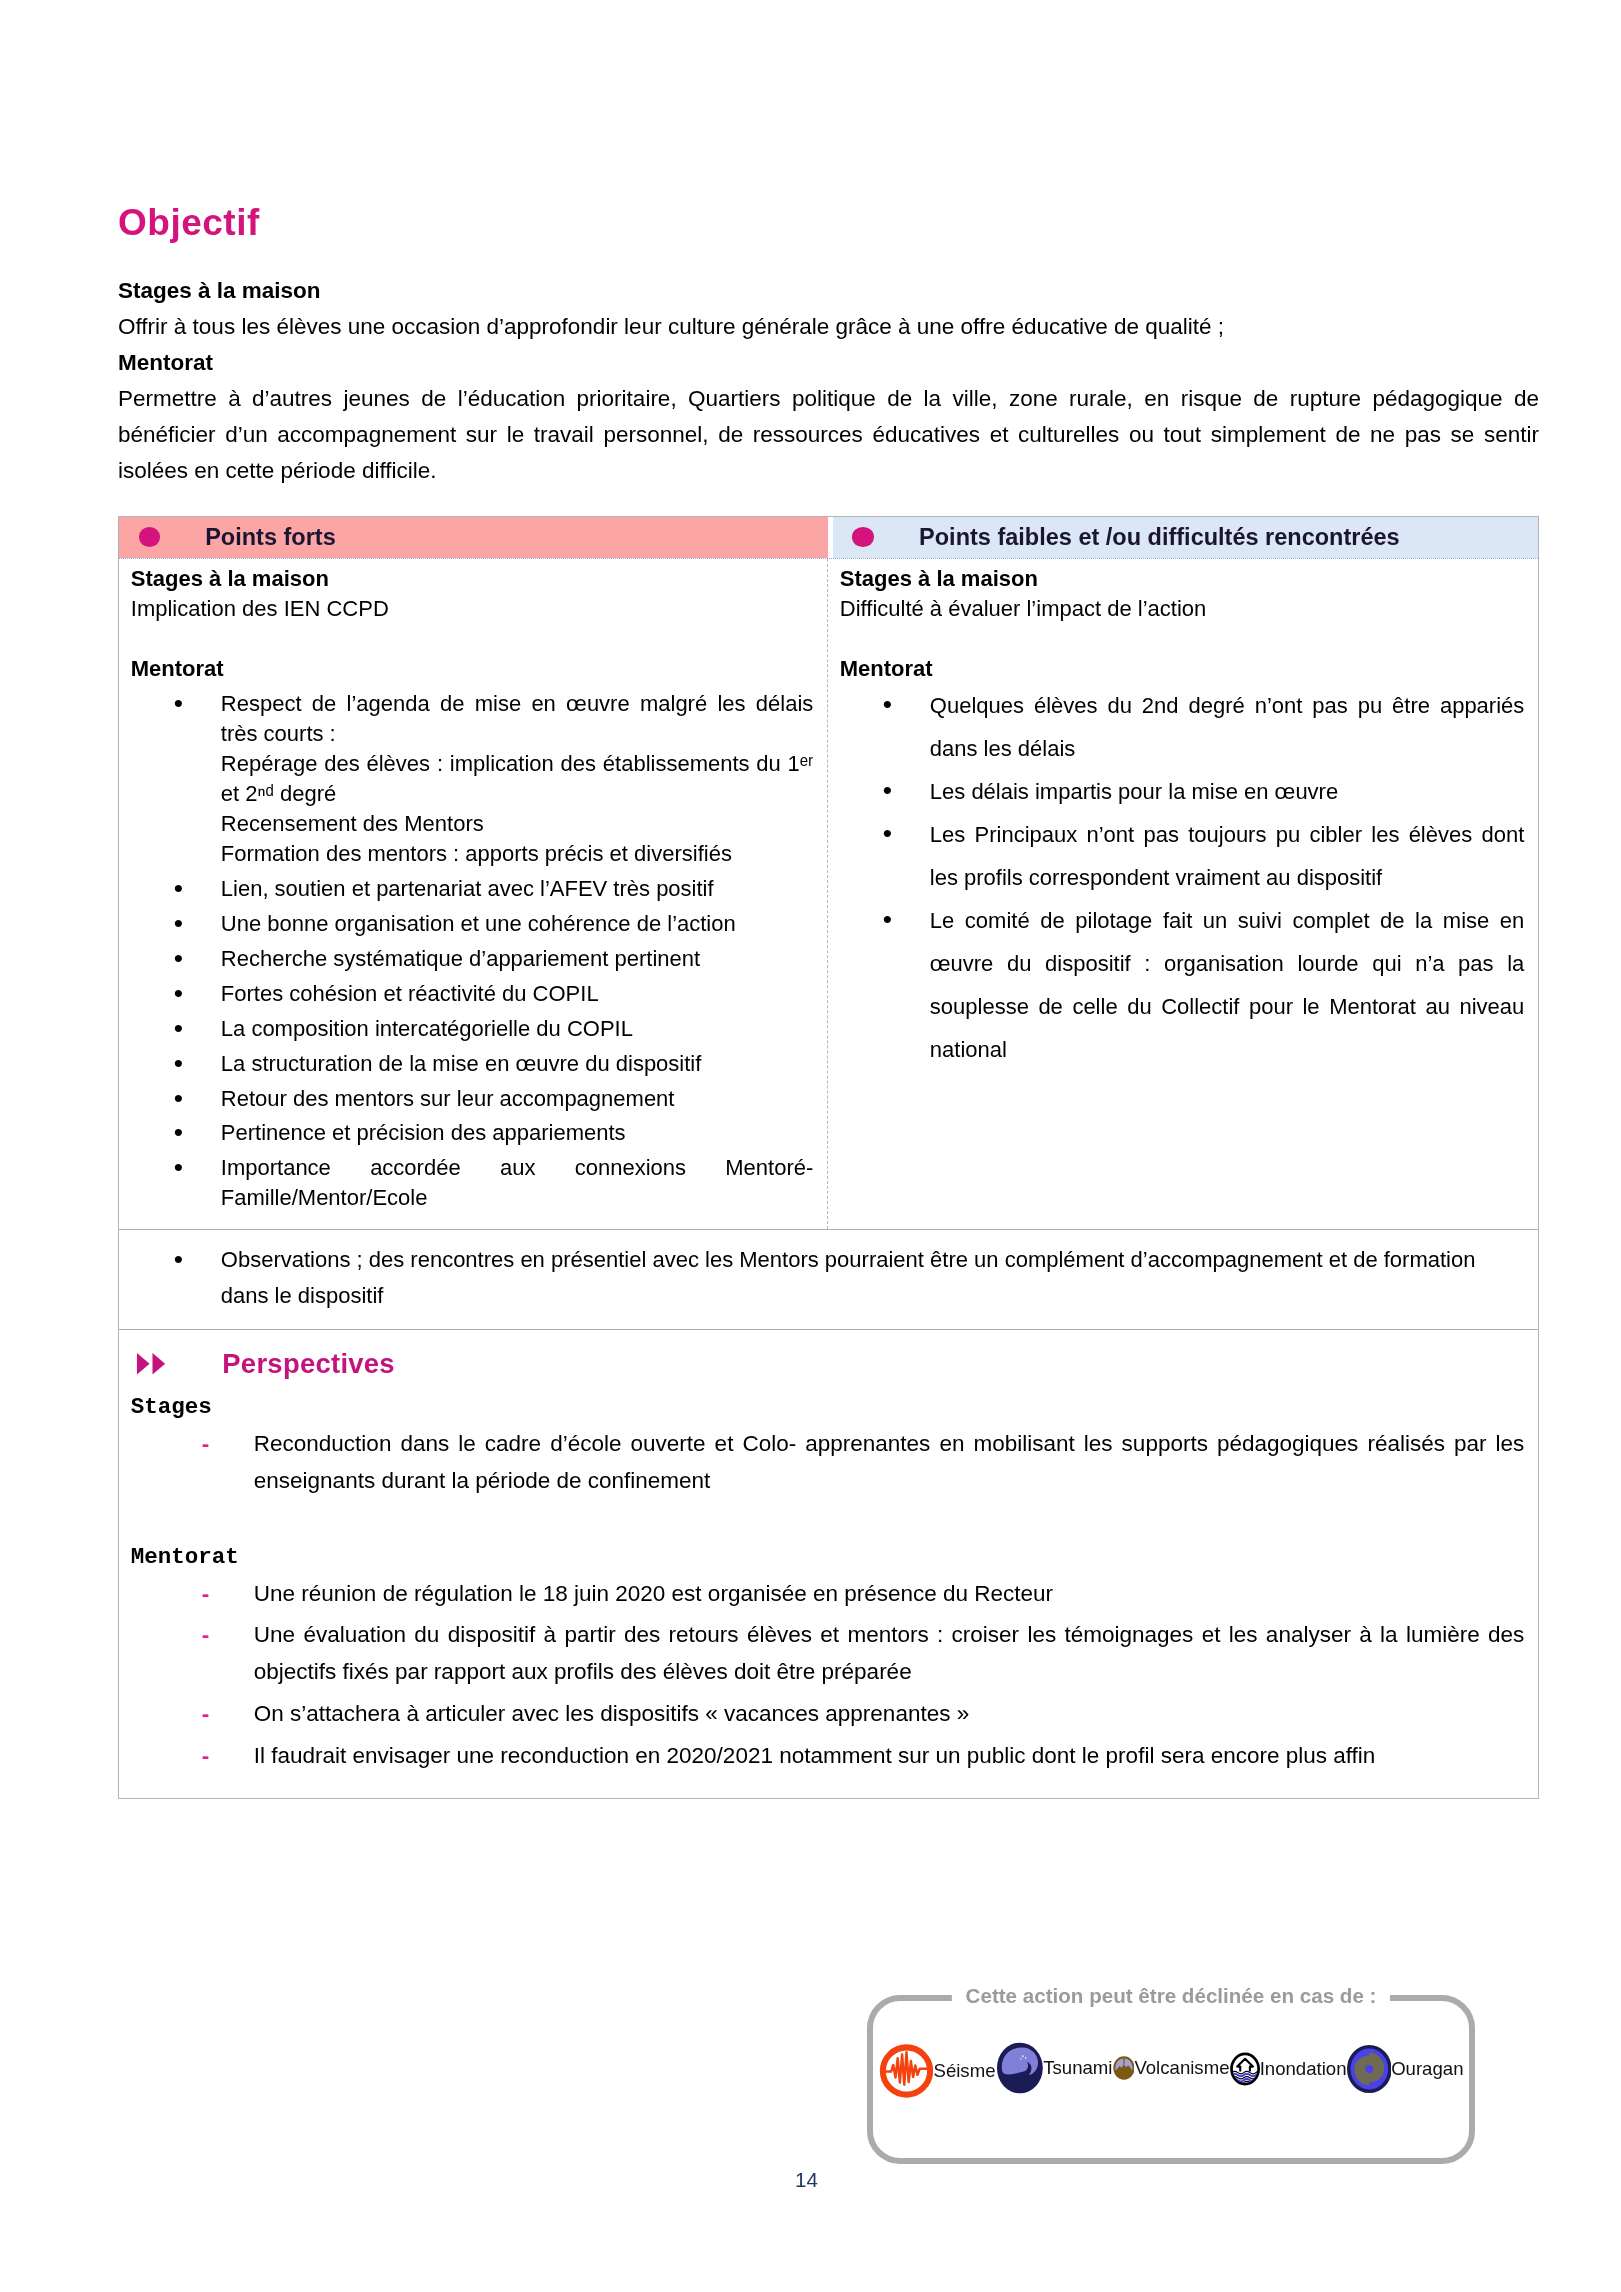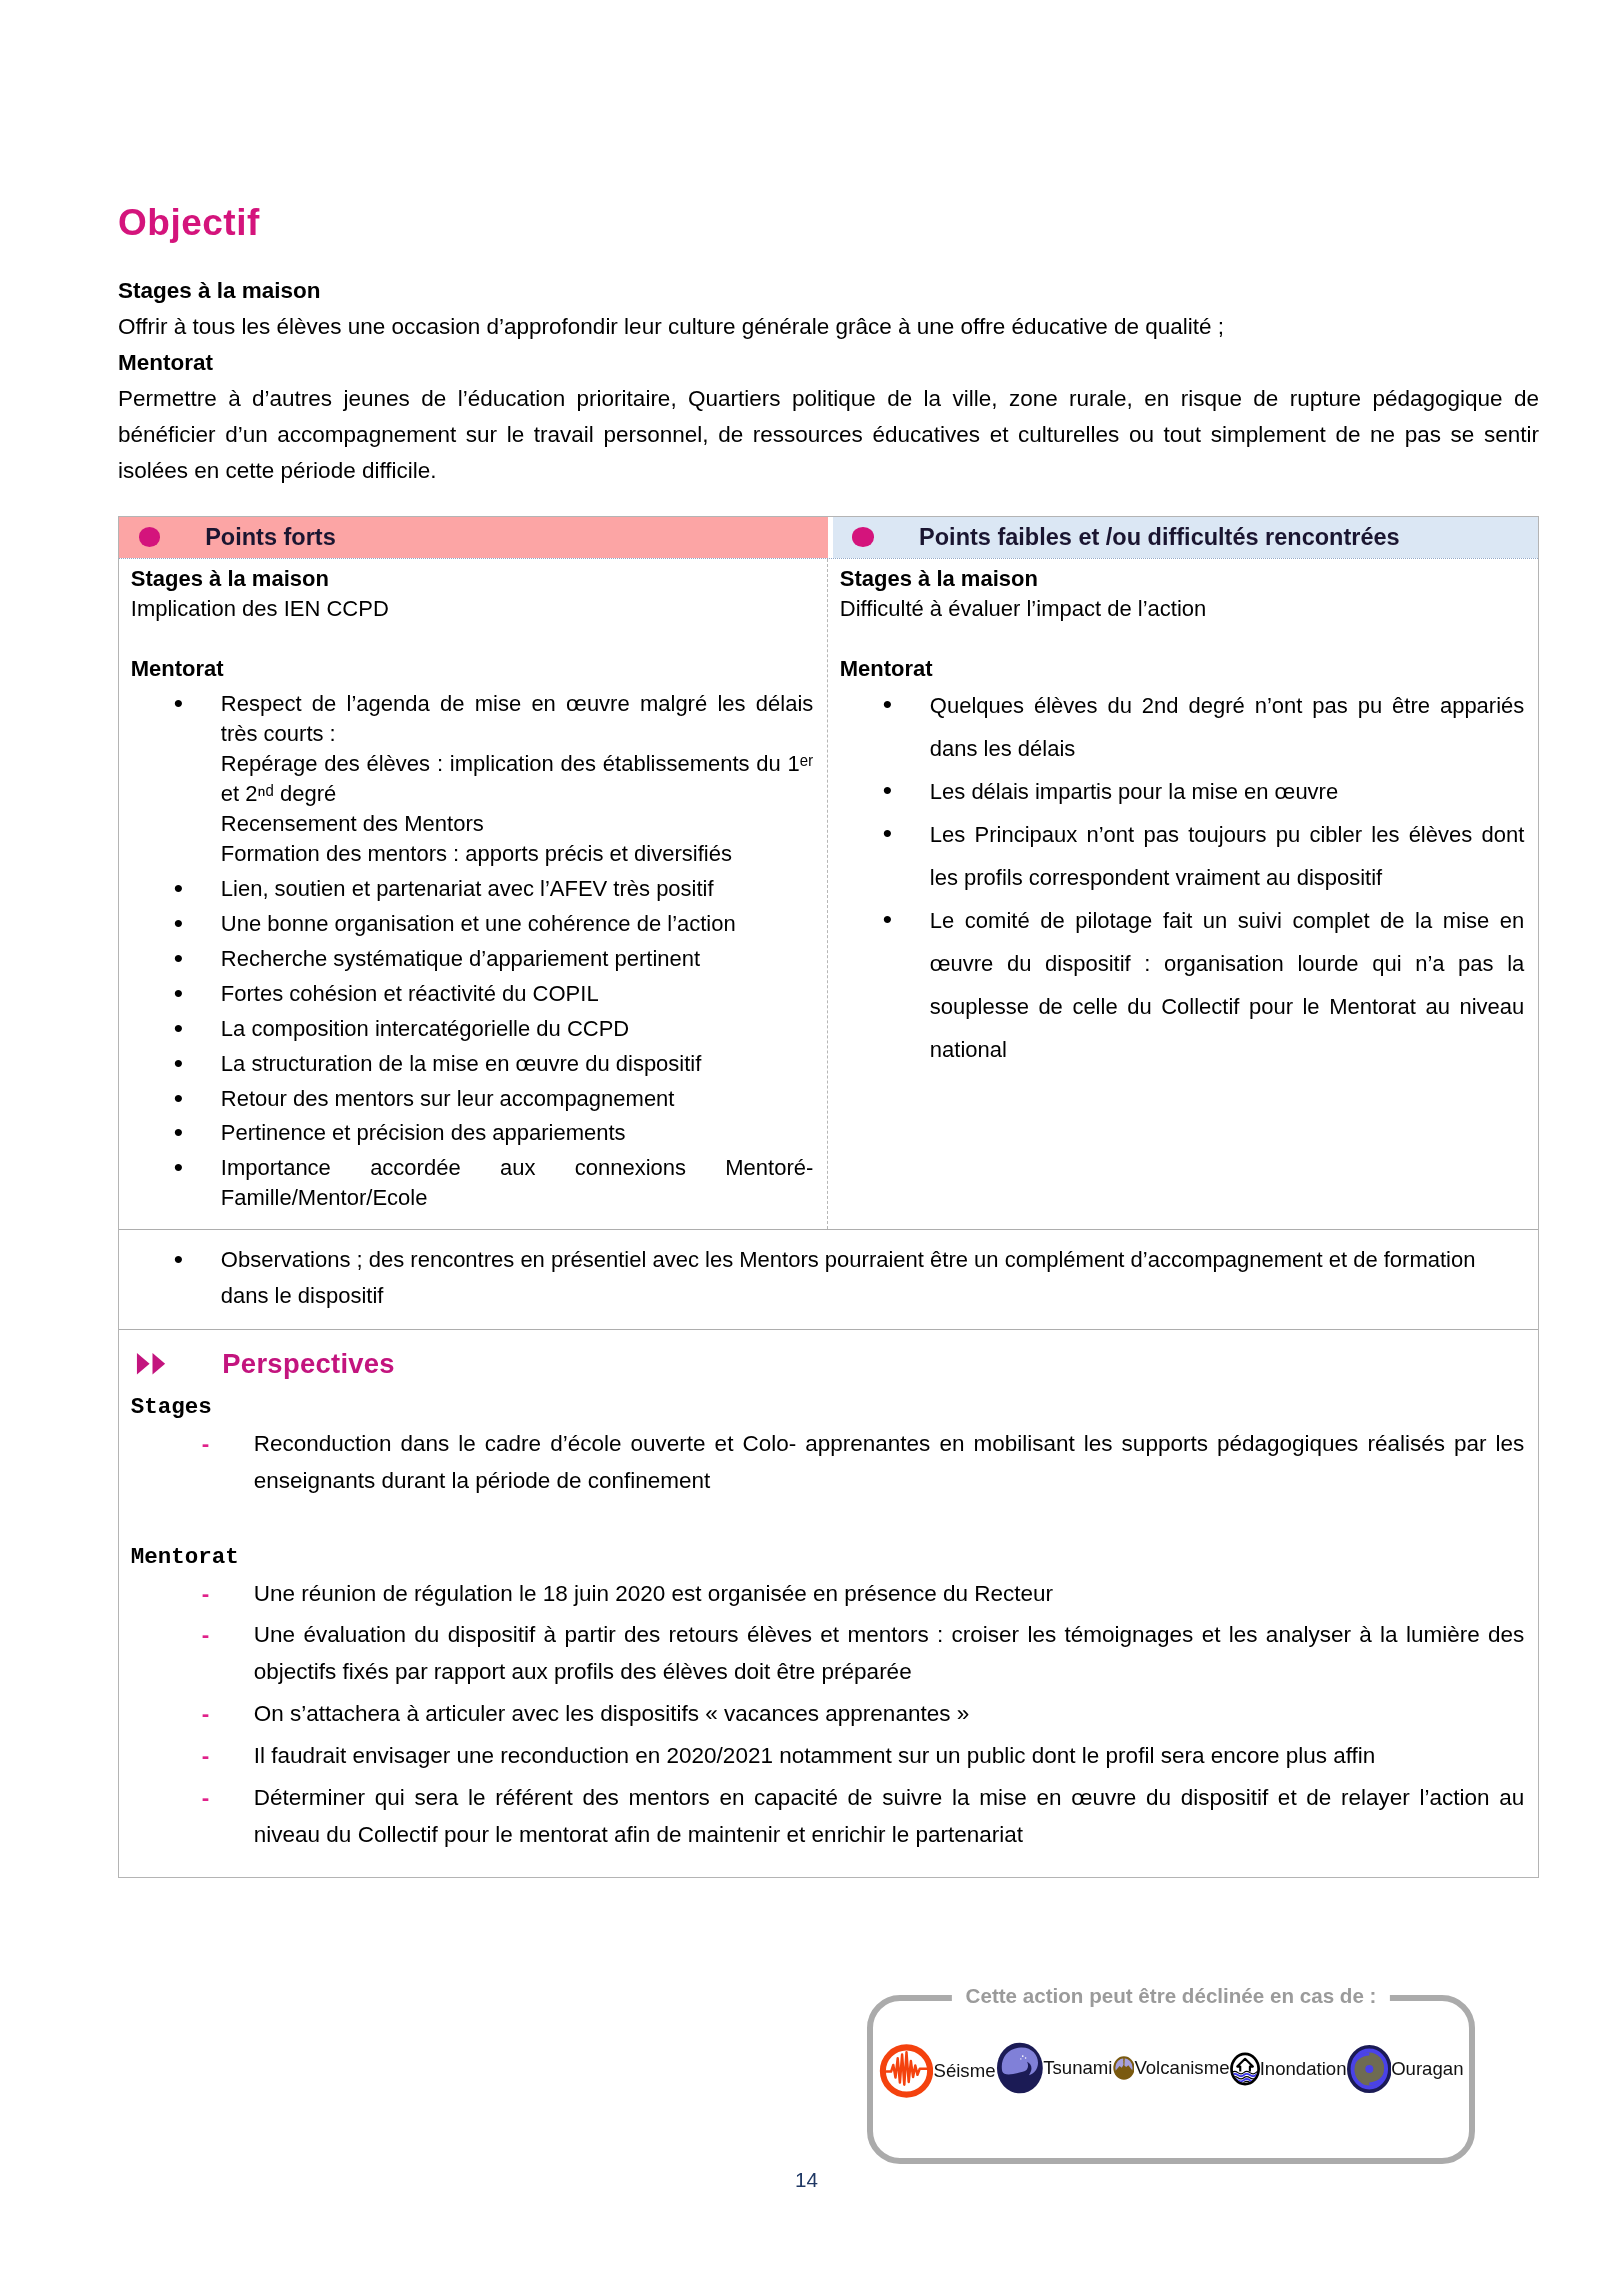--- a/index.html
+++ b/index.html
@@ -102,21 +102,21 @@
           <ul class="bullets">
 
           <li><span class="multiline">Respect de l’agenda de mise en œuvre malgré les délais très courts :
 Repérage des élèves : implication des établissements du 1ᵉʳ et 2ⁿᵈ degré
 Recensement des Mentors
 Formation des mentors : apports précis et diversifiés</span></li>
               <li><span class="multiline">Lien, soutien et partenariat avec l’AFEV très positif</span></li>
               <li><span class="multiline">Une bonne organisation et une cohérence de l’action</span></li>
               <li><span class="multiline">Recherche systématique d’appariement pertinent</span></li>
               <li><span class="multiline">Fortes cohésion et réactivité du COPIL</span></li>
-              <li><span class="multiline">La composition intercatégorielle du CCPD</span></li>
+              <li><span class="multiline">La composition intercatégorielle du COPIL</span></li>
               <li><span class="multiline">La structuration de la mise en œuvre du dispositif</span></li>
               <li><span class="multiline">Retour des mentors sur leur accompagnement</span></li>
               <li><span class="multiline">Pertinence et précision des appariements</span></li>
               <li><span class="multiline">Importance accordée aux connexions Mentoré-Famille/Mentor/Ecole</span></li>
             </ul>
         </div>
         <div class="cell cell-right">
           <div class="sub">Stages à la maison</div>
           <div>Difficulté à évaluer l’impact de l’action</div>
           <div class="blank-line"></div>
@@ -149,21 +149,20 @@
         <li><span>Reconduction dans le cadre d’école ouverte et Colo- apprenantes en mobilisant les supports pédagogiques réalisés par les enseignants durant la période de confinement</span></li>
           </ul>
         <div class="persp-gap"></div>
         <div class="persp-sub">Mentorat</div>
         <ul class="dashes">
 
         <li><span>Une réunion de régulation le 18 juin 2020 est organisée en présence du Recteur</span></li>
             <li><span>Une évaluation du dispositif à partir des retours élèves et mentors : croiser les témoignages et les analyser à la lumière des objectifs fixés par rapport aux profils des élèves doit être préparée</span></li>
             <li><span>On s’attachera à articuler avec les dispositifs « vacances apprenantes »</span></li>
             <li><span>Il faudrait envisager une reconduction en 2020/2021 notamment sur un public dont le profil sera encore plus affin</span></li>
-            <li><span>Déterminer qui sera le référent des mentors en capacité de suivre la mise en œuvre du dispositif et de relayer l’action au niveau du Collectif pour le mentorat afin de maintenir et enrichir le partenariat</span></li>
           </ul>
       </div>
 
     </div>
   </div>
 
   <div class="badge">
     <div class="badge-title">Cette action peut être déclinée en cas de :</div>
     <div class="badge-icons">
 

